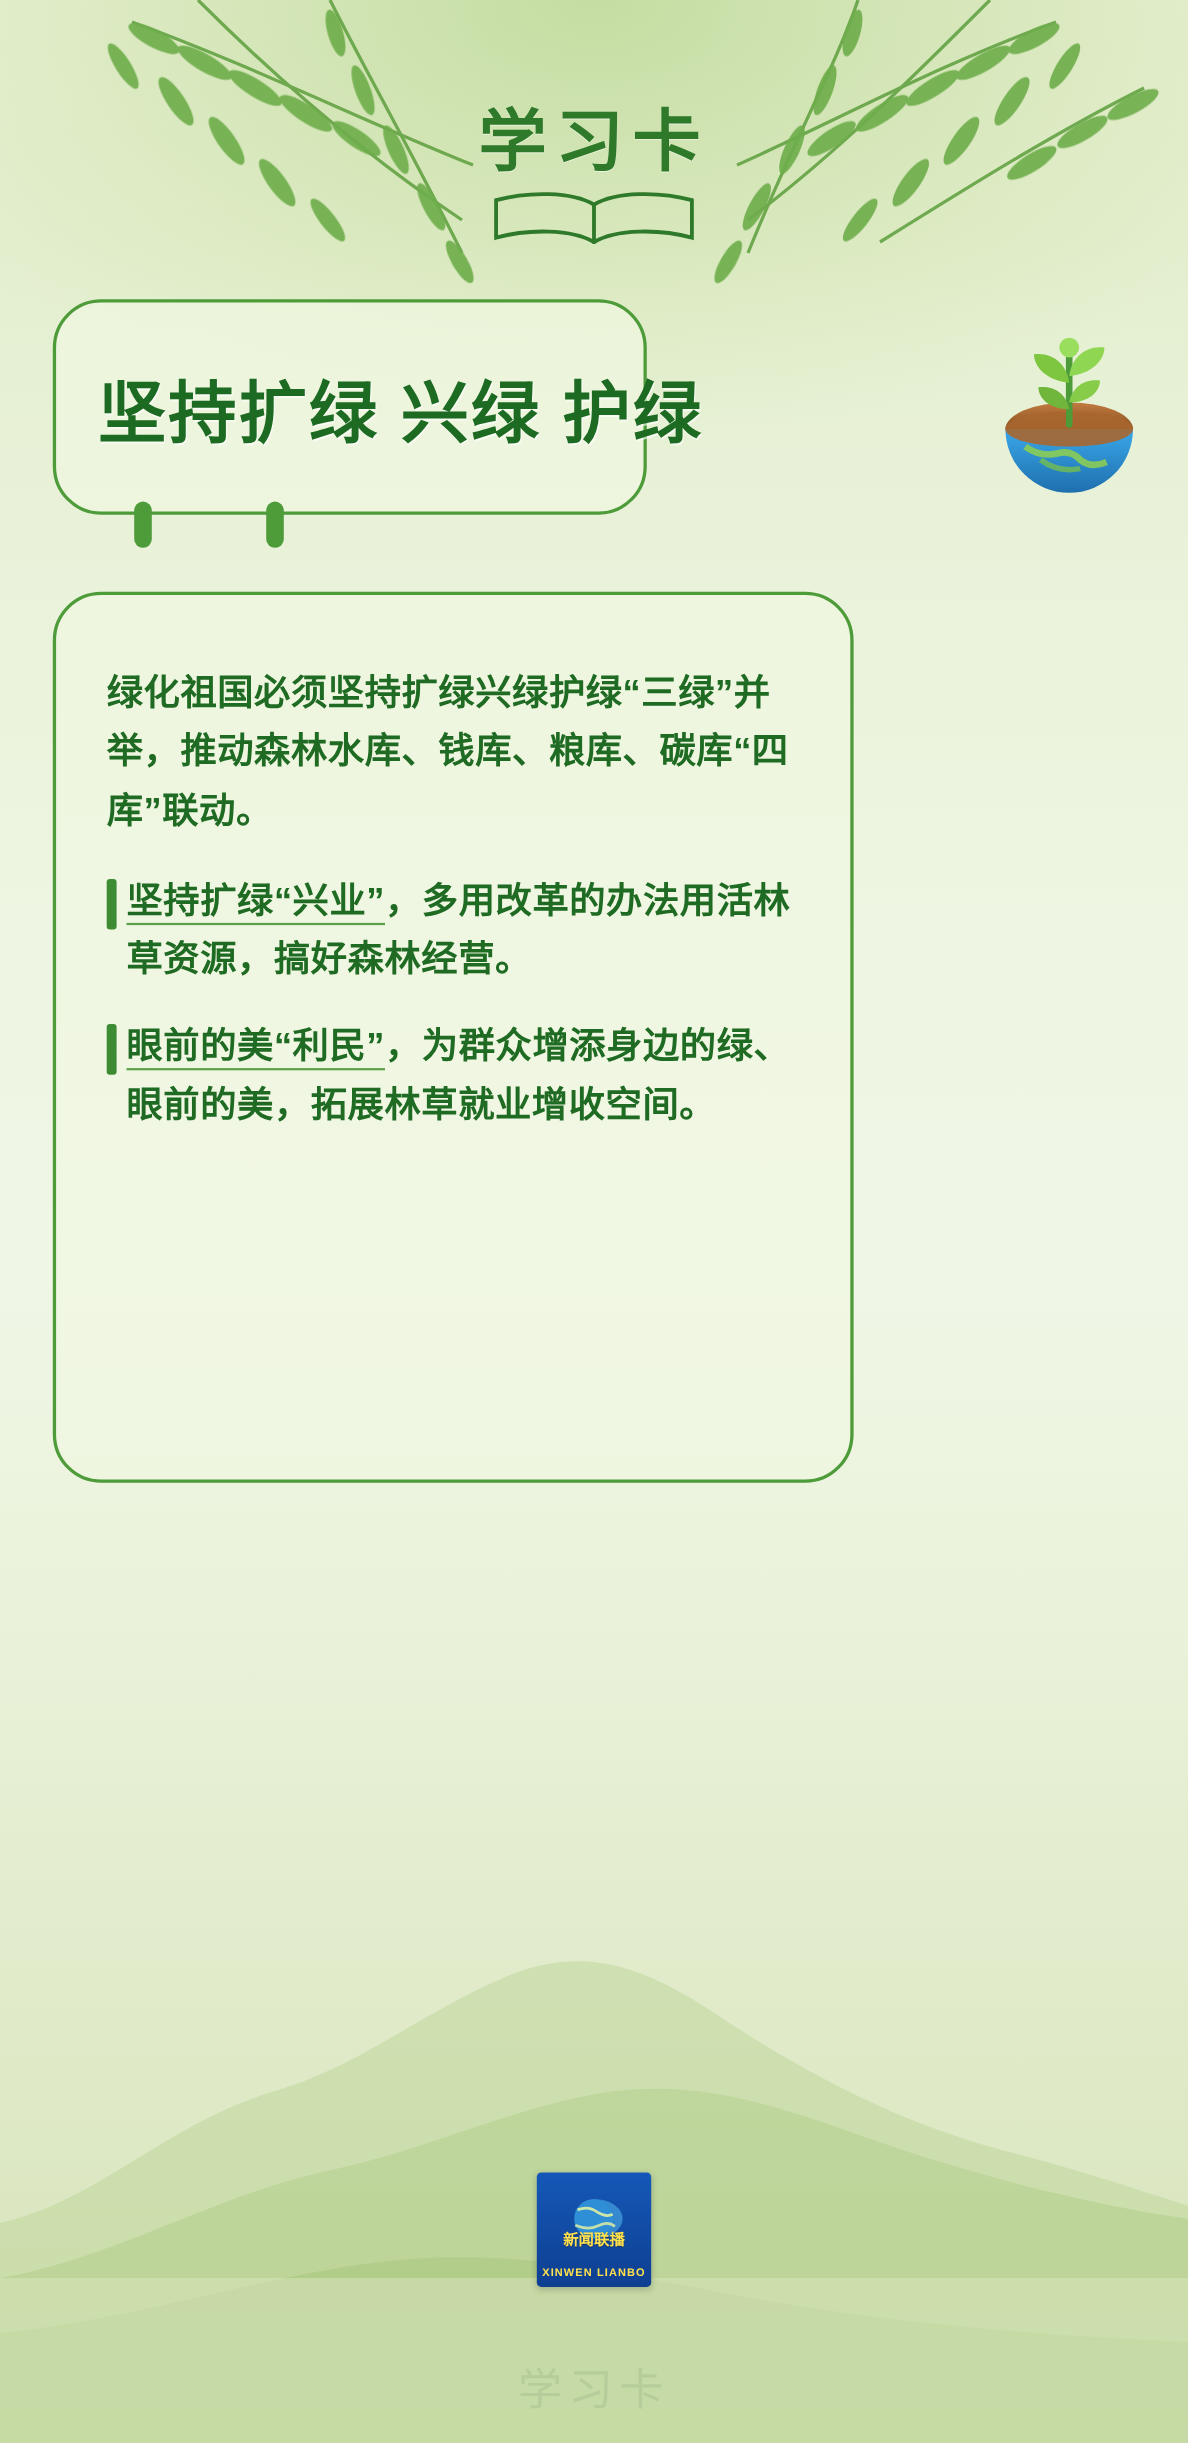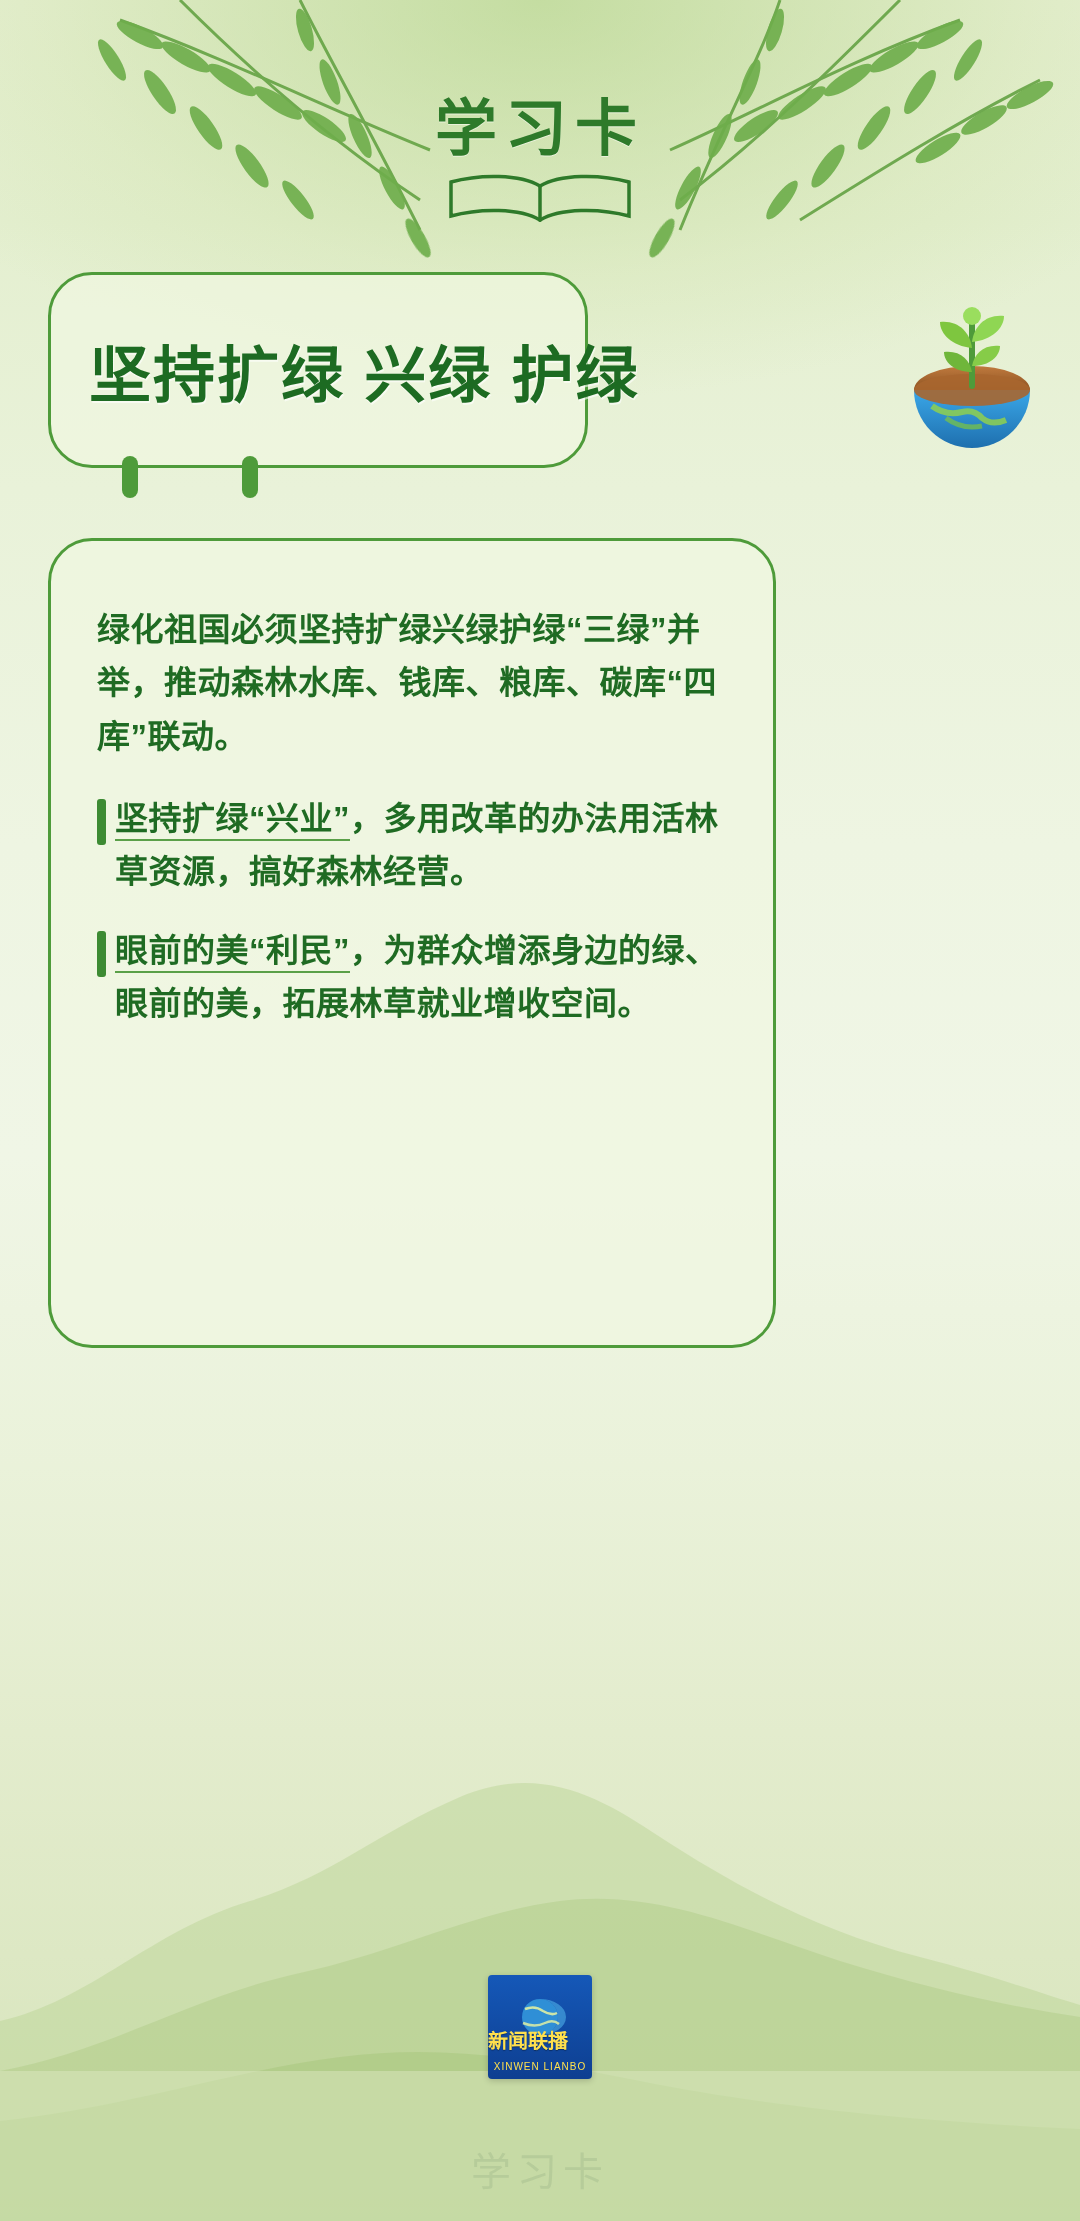--- a/index.html
+++ b/index.html
@@ -193,36 +193,37 @@
     position: absolute;
     left: 50%;
     top: 22px;
     transform: translateX(-50%);
   }
   .footer-logo .cn {
     position: absolute;
     left: 0;
     right: 0;
     top: 50px;
-    font-family: "Liberation Sans", "DejaVu Sans", sans-serif;
-    font-size: 20px;
+    text-align: center;
+    font-family: "Liberation Sans", "DejaVu Sans", sans-serif;
+    font-size: 14px;
     font-weight: 700;
     color: #ffe04d;
     letter-spacing: 0px;
     text-shadow: 0 1px 1px rgba(0,0,0,0.35);
   }
   .footer-logo .en {
     position: absolute;
     left: 0;
     right: 0;
     bottom: 7px;
     text-align: center;
     font-family: "Liberation Sans", "DejaVu Sans", sans-serif;
     font-size: 10px;
-    font-weight: 400;
+    font-weight: 700;
     color: #ffe04d;
     letter-spacing: 1px;
   }
 
   
   .watermark {
     position: absolute;
     left: 0;
     width: 1080px;
     top: 2140px;

